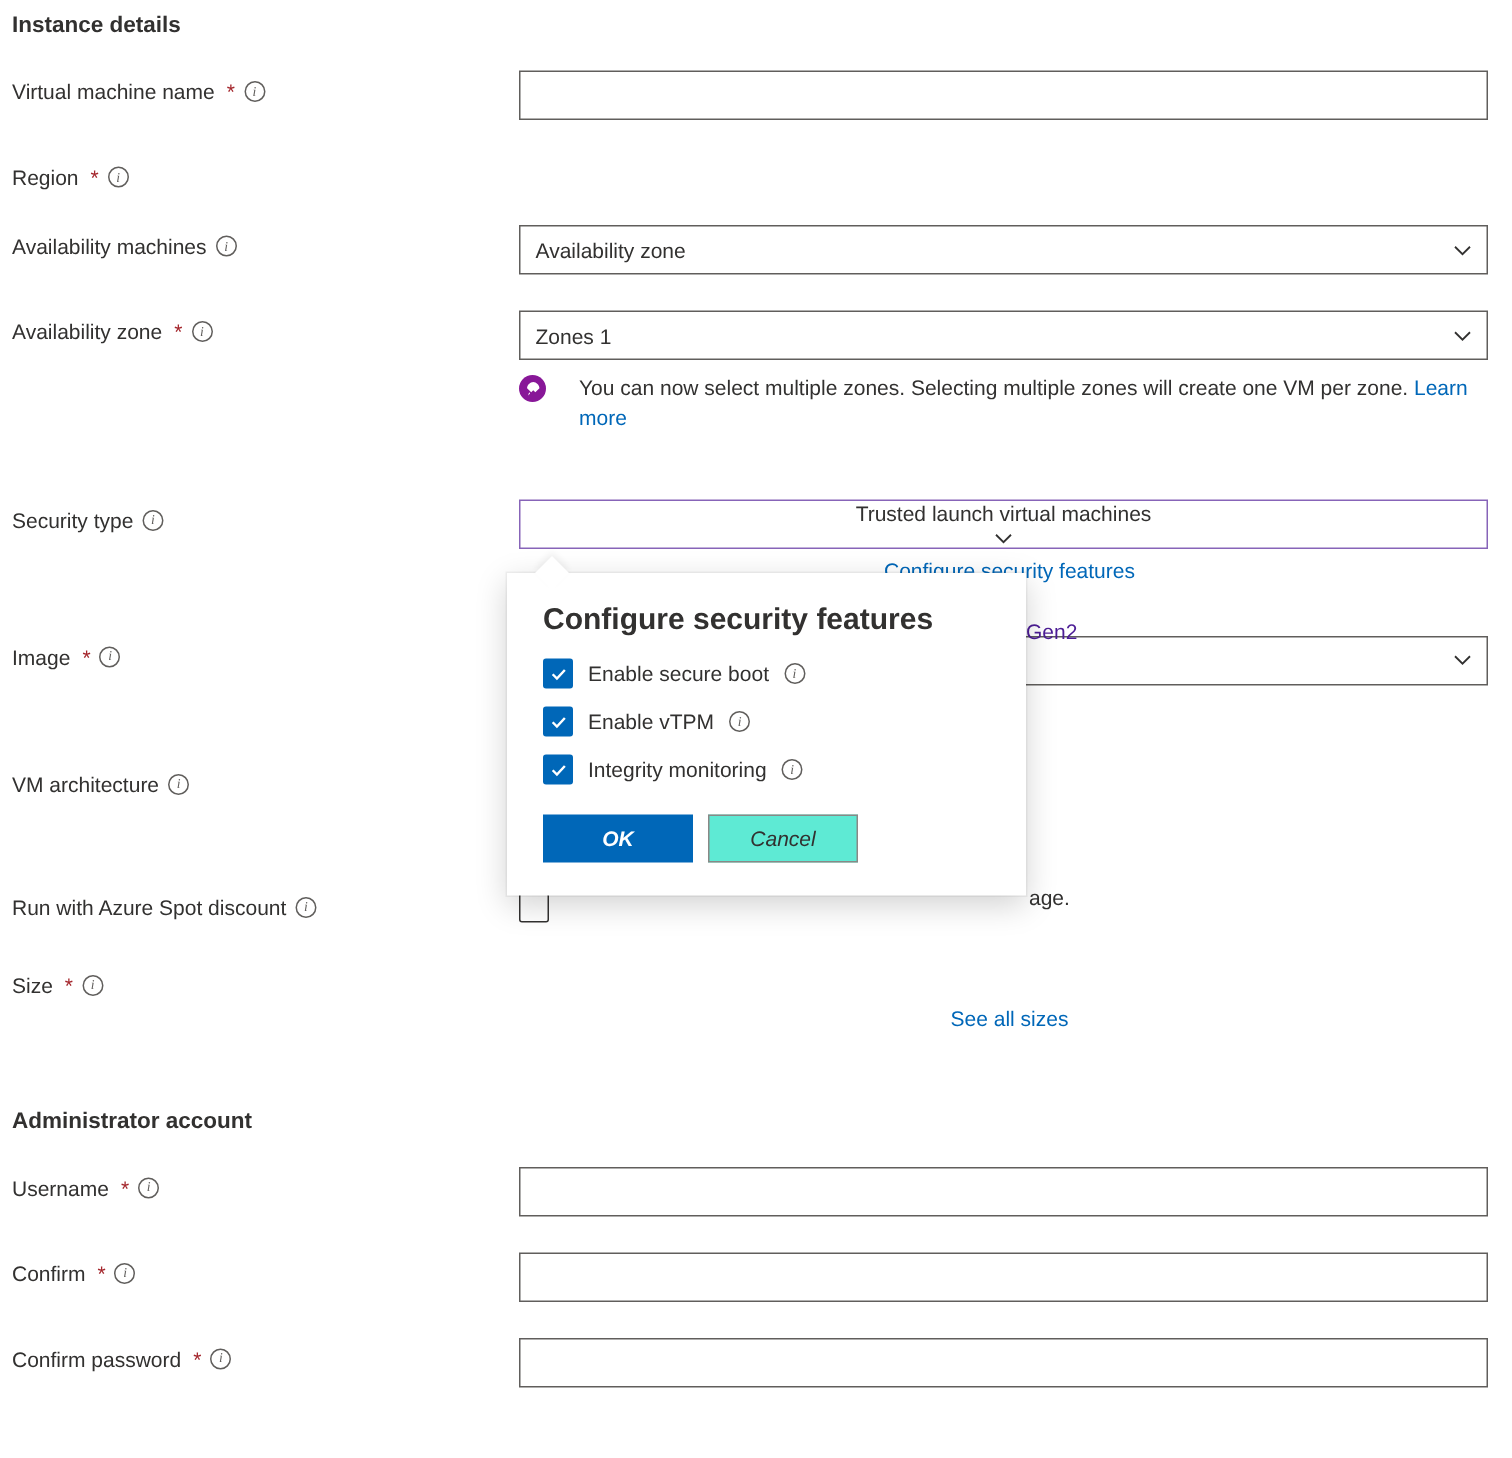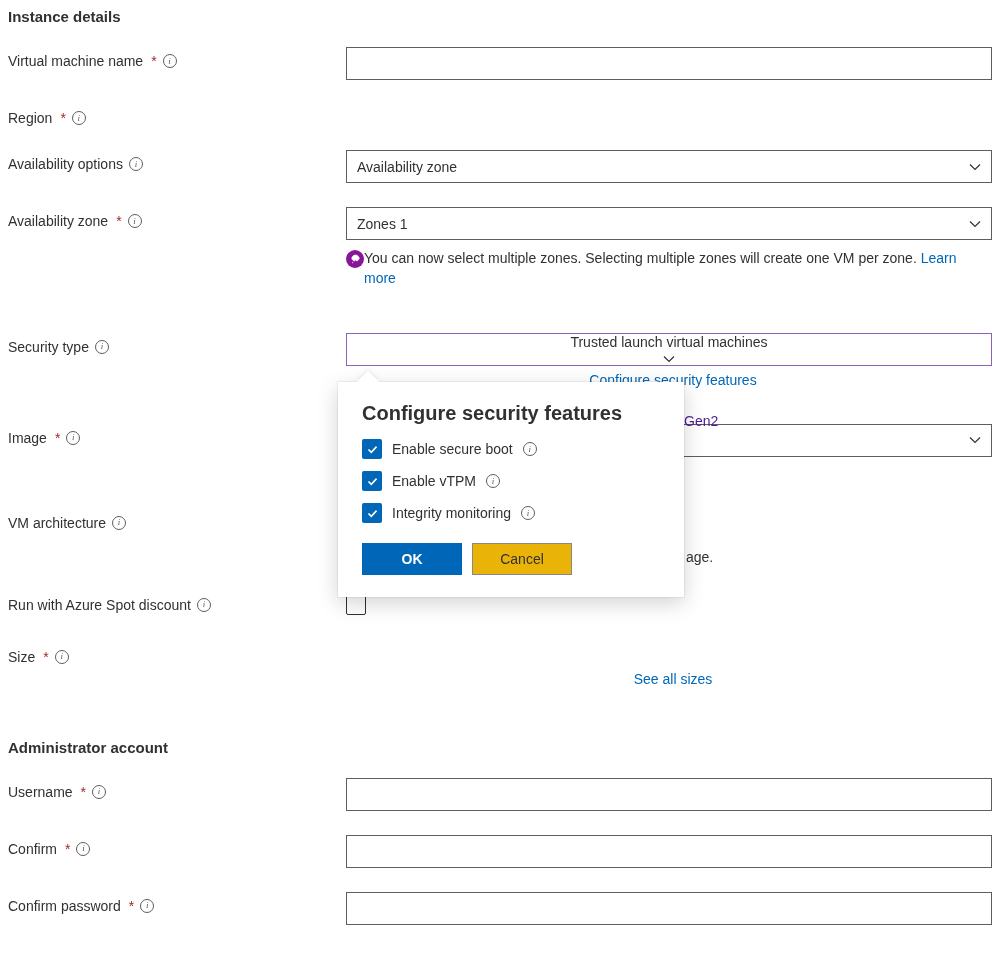--- a/index.html
+++ b/index.html
@@ -72,21 +72,21 @@
     padding: 0 10px;
     cursor: pointer;
   }
   .select.highlight { border-color: #8764b8; flex-direction: column; }
   .chevron {
     width: 12px; height: 12px;
     flex-shrink: 0;
   }
   .hint-row {
     display: flex;
-    gap: 0;
+    gap: 22px;
     margin: 8px 0 0 338px;
     max-width: 646px;
     line-height: 1.45;
   }
   .hint-row.mb { margin-bottom: 44px; }
   .rocket-badge {
     width: 18px; height: 18px;
     background: #881798;
     border-radius: 50%;
     flex-shrink: 0;
@@ -153,35 +153,36 @@
   .cb-checked svg { width: 13px; height: 13px; }
   .btn-row { display: flex; gap: 10px; margin-top: 20px; }
   .btn {
     height: 32px;
     padding: 0 20px;
     font-size: 14px;
     font-family: inherit;
     cursor: pointer;
     border: 1px solid transparent;
     min-width: 100px;
+    font-style: italic;
   }
   .btn-primary { background: #0067b8; color: #fff; font-weight: 600; }
-  .btn-secondary { background: #eab308; border-color: #8a8886; color: #323130; }
+  .btn-secondary { background: #5eead4; border-color: #8a8886; color: #323130; }
   .gen2-frag {
     position: absolute;
     left: 684px;
     top: 413px;
     font-size: 14px;
     color: #4c1d95;
     z-index: 5;
   }
   .age-frag {
     position: absolute;
     left: 686px;
-    top: 549px;
+    top: 590px;
     font-size: 14px;
     color: #323130;
     z-index: 5;
   }
 </style>
 </head>
 <body>
 
 <div class="section-title">Instance details</div>
 
@@ -199,21 +200,21 @@
 <div class="field-row">
   <div class="label-col">
     <span>Region</span>
     <span class="req">*</span>
     <span class="info-icon">i</span>
   </div>
 </div>
 
 <div class="field-row">
   <div class="label-col">
-    <span>Availability options</span>
+    <span>Availability machines</span>
     <span class="info-icon">i</span>
   </div>
   <div class="control-col">
     <div class="select">
       <span>Availability zone</span>
       <svg class="chevron" viewBox="0 0 12 12">
           <path d="M1 3.5 L6 8.5 L11 3.5" stroke="#323130" stroke-width="1.2" fill="none"></path>
         </svg>
     </div>
   </div>

